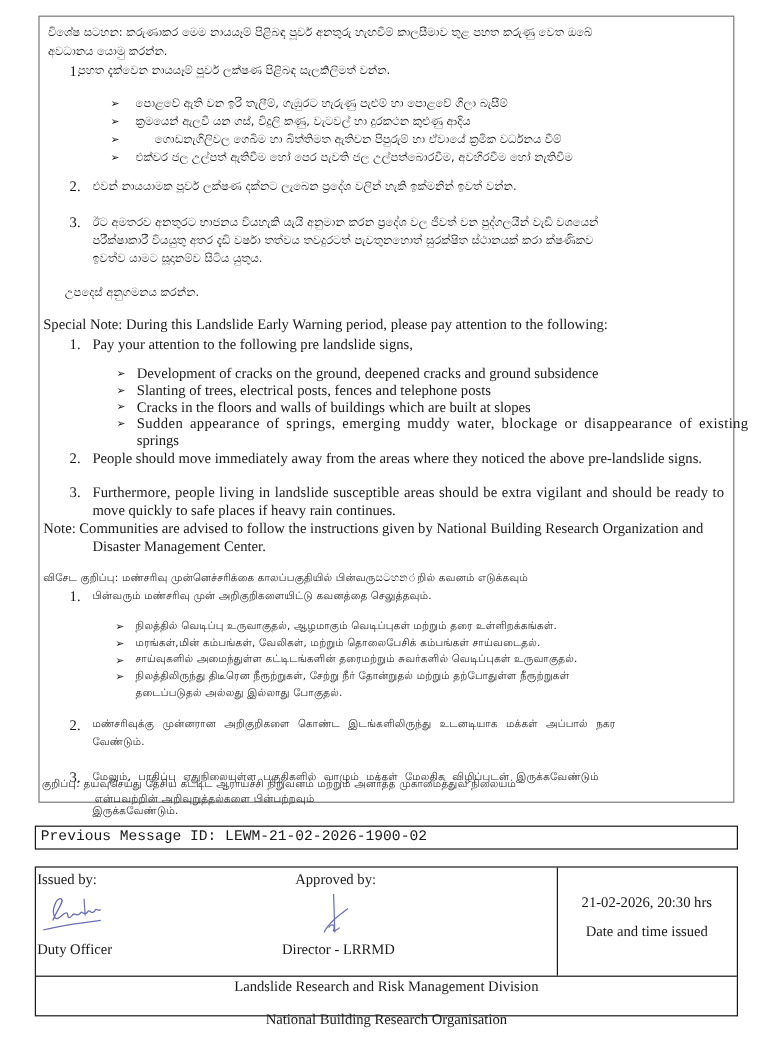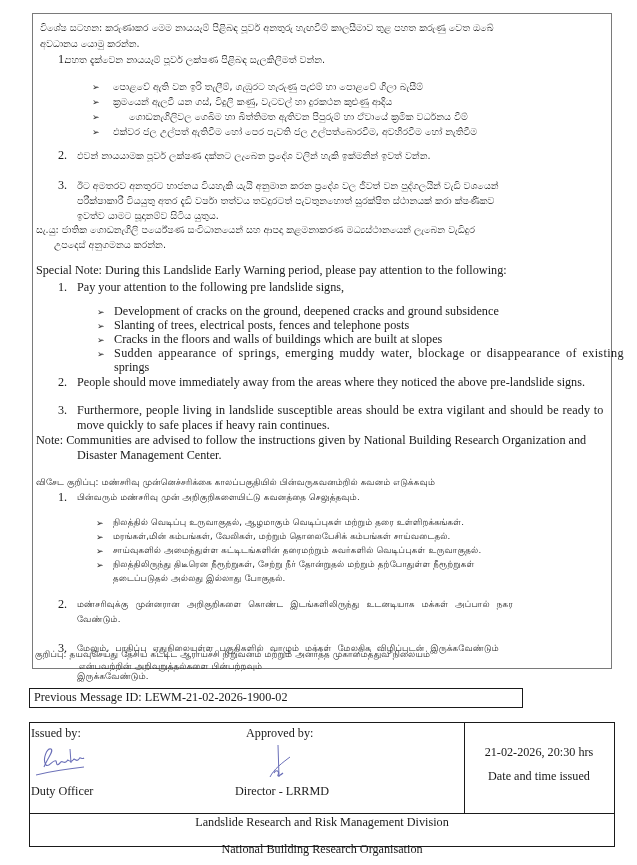--- a/index.html
+++ b/index.html
@@ -7,23 +7,23 @@
            font-family: "Liberation Serif", serif; }
     .si, .ta { font-family: "DejaVu Sans", sans-serif; }
     .main-box { position: absolute; left: 32px; top: 13px; width: 580px; height: 656px;
                 border: 1px solid #7a7a7a; box-sizing: border-box; }
     .line { position: absolute; white-space: nowrap; }
     .si.line { font-size: 9.6px; }
     .ta.line { font-size: 8.6px; letter-spacing: 0.2px; }
     .en.line { font-size: 12.2px; }
     .b { font-weight: normal; }
     .arrow { position: absolute; font-size: 9px; font-family: "DejaVu Sans", sans-serif; }
-    .prev-box { position: absolute; left: 29px; top: 688px; width: 494px; height: 20px;
+    .prev-box { position: absolute; left: 29px; top: 688px; width: 586px; height: 20px;
                 border: 1px solid #1a1a1a; box-sizing: border-box; font-size: 12.2px;
-                padding: 1px 4px; white-space: nowrap; }
+                padding: 1px 4px; white-space: nowrap; font-family: Liberation Mono, monospace; }
     .footer-table { position: absolute; left: 29px; top: 722px; width: 586px; height: 125px;
                     border: 1px solid #1a1a1a; box-sizing: border-box; }
     .vdiv { position: absolute; left: 434px; top: 0; width: 1px; height: 90px; background: #1a1a1a; }
     .hdiv { position: absolute; left: 0; top: 90px; width: 584px; height: 1px; background: #1a1a1a; }
     .ft { position: absolute; white-space: nowrap; font-size: 12.2px; }
     svg.sig { position: absolute; }
   </style>
 </head>
 <body>
 
@@ -47,24 +47,20 @@
   <div class="si line" style="left:80px; top:112px;">එක්වර ජල උල්පත් ඇතිවීම හෝ පෙර පැවති ජල උල්පත්බොරවීම, අවහිරවීම හෝ නැතිවීම</div>
 
   <div class="en line" style="left:25px; top:134px;">2.</div>
   <div class="si line" style="left:44px; top:136px;">එවන් නායයාමක පූර්ව ලක්ෂණ දක්නට ලැබෙන ප්‍රදේශ වලින් හැකි ඉක්මනින් ඉවත් වන්න.</div>
 
   <div class="en line" style="left:25px; top:164px;">3.</div>
   <div class="si line" style="left:44px; top:166px;">ඊට අමතරව අනතුරට භාජනය වියහැකි යැයි අනුමාන කරන ප්‍රදේශ වල ජීවත් වන පුද්ගලයින් වැඩි වශයෙන්</div>
   <div class="si line" style="left:44px; top:181px;">පරීක්ෂාකාරී වියයුතු අතර දැඩි වර්ෂා තත්වය තවදුරටත් පැවතුනහොත් සුරක්ෂිත ස්ථානයක් කරා ක්ෂණිකව</div>
   <div class="si line" style="left:44px; top:196px;">ඉවත්ව යාමට සූදානම්ව සිටිය යුතුය.</div>
 
-  <div class="si line" style="left:3px; top:210px;">
-    <span class="b">සැ.යු:</span>
-    <span>ජාතික ගොඩනැගිලි පර්යේෂණ සංවිධානයෙන් සහ ආපදා කළමනාකරණ මධ්‍යස්ථානයෙන් ලැබෙන වැඩිදුර</span>
-  </div>
   <div class="si line" style="left:21px; top:225px;">උපදෙස් අනුගමනය කරන්න.</div>
 
   <div class="en line" style="left:3px; top:249px;">
     <span class="b">Special Note:</span>
     <span>During this Landslide Early Warning period, please pay attention to the following:</span>
   </div>
   <div class="en line" style="left:25px; top:266px;">1.</div>
   <div class="en line" style="left:44px; top:266px;">Pay your attention to the following pre landslide signs,</div>
 
   <span class="arrow" style="left:64px; top:293px;">➢</span>
@@ -84,21 +80,21 @@
   <div class="en line" style="left:44px; top:389px; letter-spacing:0.1px; word-spacing:0.6px;">Furthermore, people living in landslide susceptible areas should be extra vigilant and should be ready to</div>
   <div class="en line" style="left:44px; top:404px;">move quickly to safe places if heavy rain continues.</div>
 
   <div class="en line" style="left:3px; top:419px;">
     <span class="b">Note</span><span>: Communities are advised to follow the instructions given by National Building Research Organization and</span>
   </div>
   <div class="en line" style="left:44px; top:434px;">Disaster Management Center.</div>
 
   <div class="ta line" style="left:3px; top:463px;">
     <span class="b">விசேட குறிப்பு:</span>
-    <span>மண்சரிவு முன்னெச்சரிக்கை காலப்பகுதியில் பின்வருகவனம்றில் கவனம் எடுக்கவும்</span>
+    <span>மண்சரிவு முன்னெச்சரிக்கை காலப்பகுதியில் பின்வருසටහන்றில் கவனம் எடுக்கவும்</span>
   </div>
   <div class="en line" style="left:25px; top:476px;">1.</div>
   <div class="ta line" style="left:44px; top:478px;">பின்வரும் மண்சரிவு முன் அறிகுறிகளையிட்டு கவனத்தை செலுத்தவும்.</div>
 
   <span class="arrow" style="left:63px; top:504px;">➢</span>
   <div class="ta line" style="left:80px; top:503px;">நிலத்தில் வெடிப்பு உருவாகுதல், ஆழமாகும் வெடிப்புகள் மற்றும் தரை உள்ளிறக்கங்கள்.</div>
   <span class="arrow" style="left:63px; top:518px;">➢</span>
   <div class="ta line" style="left:80px; top:517px;">மரங்கள்,மின் கம்பங்கள், வேலிகள், மற்றும் தொலைபேசிக் கம்பங்கள் சாய்வடைதல்.</div>
   <span class="arrow" style="left:63px; top:532px;">➢</span>
   <div class="ta line" style="left:80px; top:531px;">சாய்வுகளில் அமைந்துள்ள கட்டிடங்களின் தரைமற்றும் சுவர்களில் வெடிப்புகள் உருவாகுதல்.</div>

